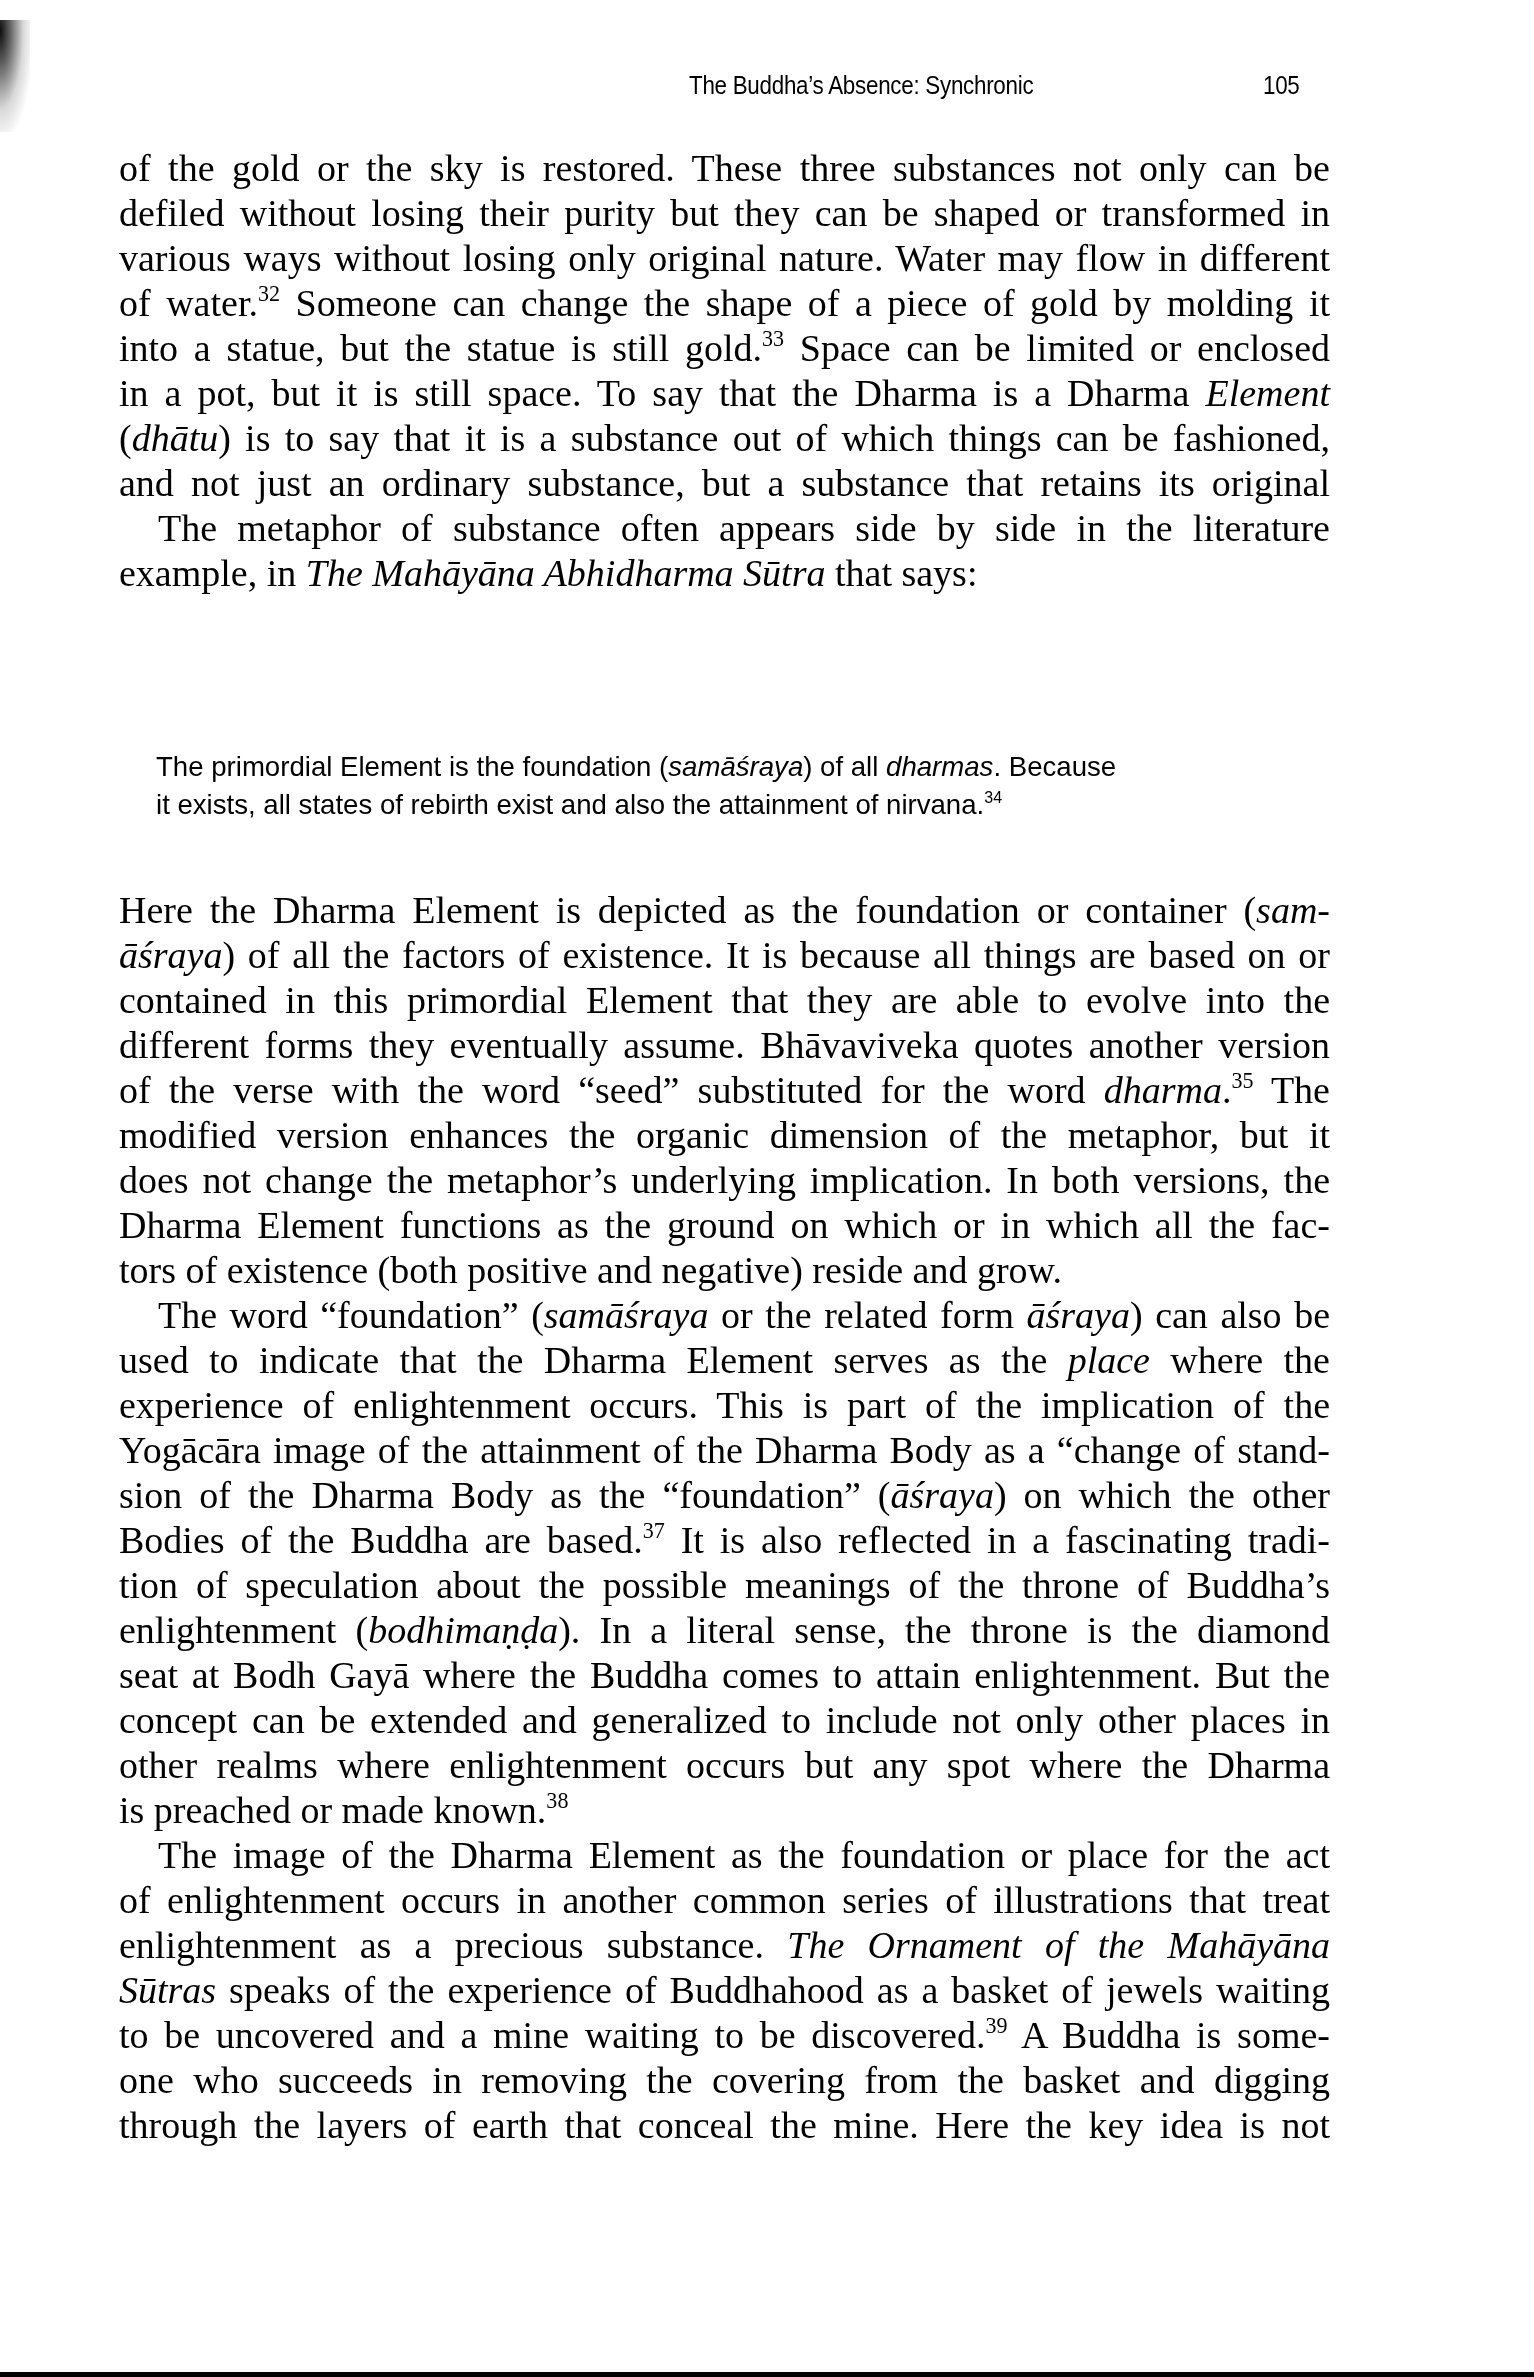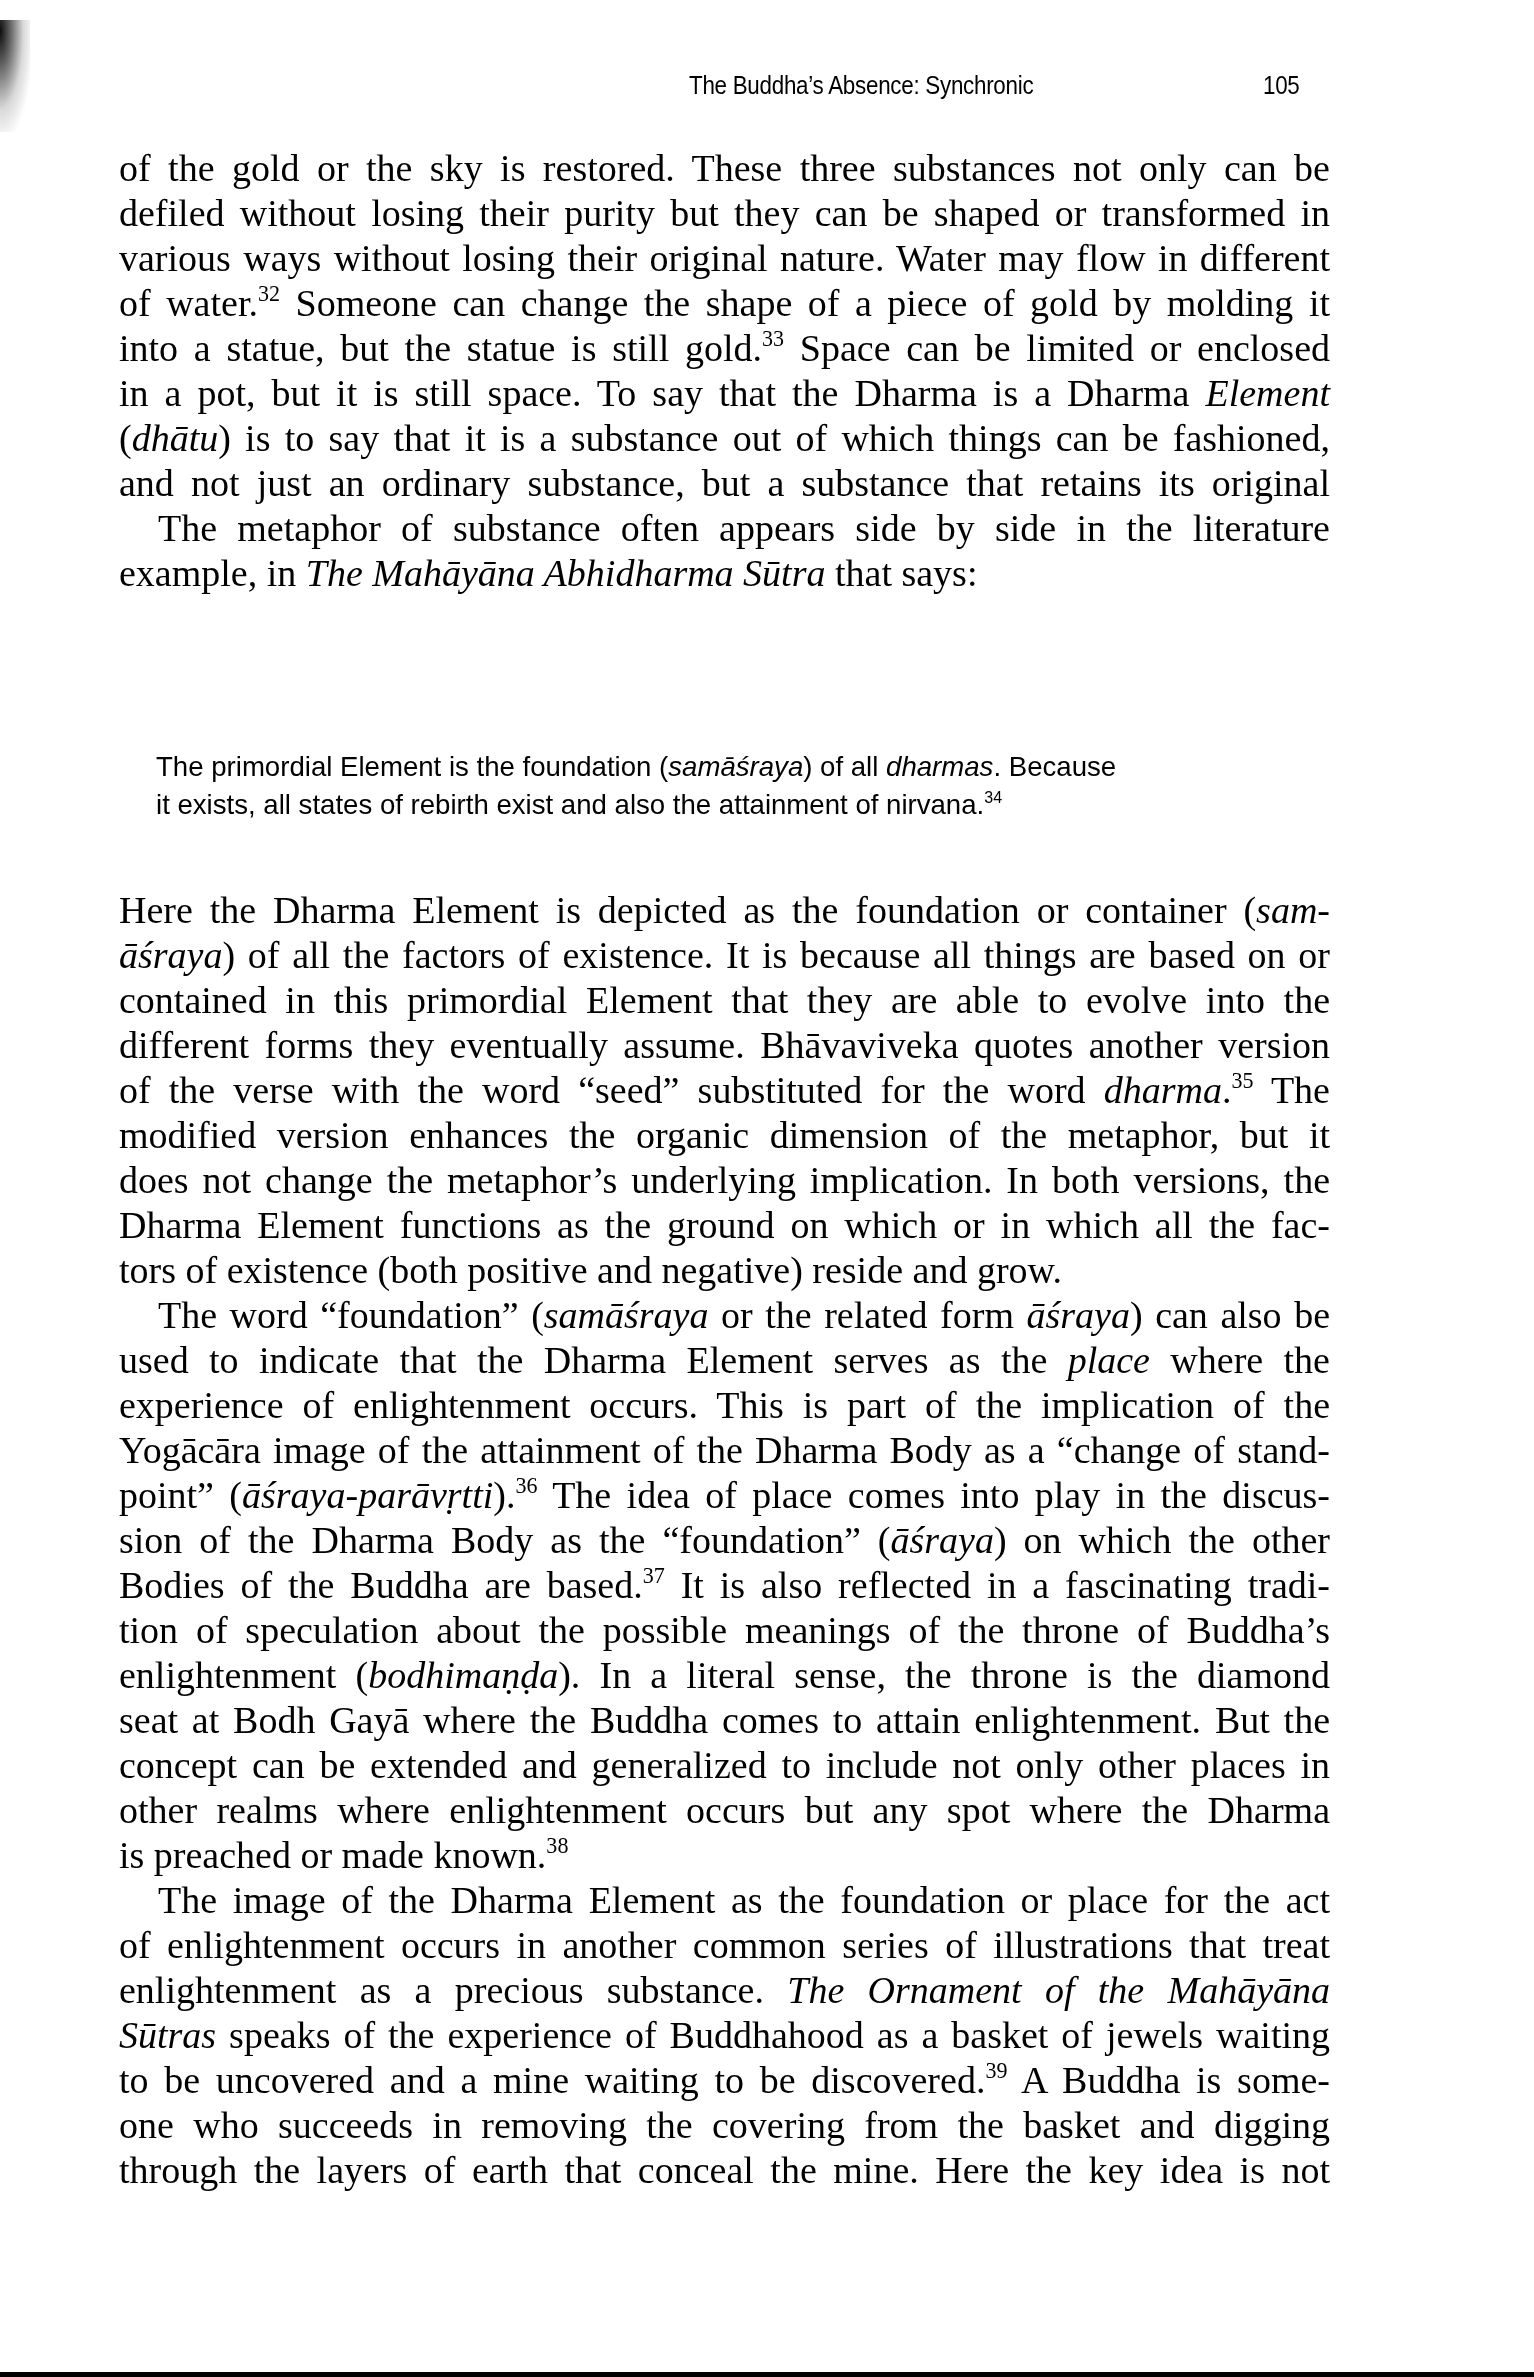--- a/index.html
+++ b/index.html
@@ -110,21 +110,21 @@
 <div class="scan-smudge"></div>
 
 <header class="running-head">
   <span class="title">The Buddha’s Absence: Synchronic</span>
   <span class="folio">105</span>
 </header>
 
 <section class="para1" id="section-1">
     <span class="tline" style="display: block;">of the gold or the sky is restored. These three substances not only can be</span>
     <span class="tline" style="display: block;">defiled without losing their purity but they can be shaped or transformed in</span>
-    <span class="tline" style="display: block;">various ways without losing their original nature. Water may flow in different</span>
+    <span class="tline" style="display: block;">various ways without losing only original nature. Water may flow in different</span>
     <span class="tline" style="display: block;">of water.<sup>32</sup> Someone can change the shape of a piece of gold by molding it</span>
     <span class="tline" style="display: block;">into a statue, but the statue is still gold.<sup>33</sup> Space can be limited or enclosed</span>
     <span class="tline" style="display: block;">in a pot, but it is still space. To say that the Dharma is a Dharma <i>Element</i></span>
     <span class="tline" style="display: block;">(<i>dhātu</i>) is to say that it is a substance out of which things can be fashioned,</span>
     <span class="tline" style="display: block;">and not just an ordinary substance, but a substance that retains its original</span>
     <span class="tline indent" style="display: block;">The metaphor of substance often appears side by side in the literature</span>
     <span class="tline last" style="display: block;">example, in <i>The Mahāyāna Abhidharma Sūtra</i> that says:</span>
   </section>
 
 <blockquote class="block-quote" id="block-quote" style="margin:0;">
@@ -139,21 +139,20 @@
     <span class="tline" style="display: block;">different forms they eventually assume. Bhāvaviveka quotes another version</span>
     <span class="tline" style="display: block;">of the verse with the word “seed” substituted for the word <i>dharma</i>.<sup>35</sup> The</span>
     <span class="tline" style="display: block;">modified version enhances the organic dimension of the metaphor, but it</span>
     <span class="tline" style="display: block;">does not change the metaphor’s underlying implication. In both versions, the</span>
     <span class="tline" style="display: block;">Dharma Element functions as the ground on which or in which all the fac-</span>
     <span class="tline last" style="display: block;">tors of existence (both positive and negative) reside and grow.</span>
     <span class="tline indent" style="display: block;">The word “foundation” (<i>samāśraya</i> or the related form <i>āśraya</i>) can also be</span>
     <span class="tline" style="display: block;">used to indicate that the Dharma Element serves as the <i>place</i> where the</span>
     <span class="tline" style="display: block;">experience of enlightenment occurs. This is part of the implication of the</span>
     <span class="tline" style="display: block;">Yogācāra image of the attainment of the Dharma Body as a “change of stand-</span>
-    <span class="tline" style="display: block;">point” (<i>āśraya-parāvṛtti</i>).<sup>36</sup> The idea of place comes into play in the discus-</span>
     <span class="tline" style="display: block;">sion of the Dharma Body as the “foundation” (<i>āśraya</i>) on which the other</span>
     <span class="tline" style="display: block;">Bodies of the Buddha are based.<sup>37</sup> It is also reflected in a fascinating tradi-</span>
     <span class="tline" style="display: block;">tion of speculation about the possible meanings of the throne of Buddha’s</span>
     <span class="tline" style="display: block;">enlightenment (<i>bodhimaṇḍa</i>). In a literal sense, the throne is the diamond</span>
     <span class="tline" style="display: block;">seat at Bodh Gayā where the Buddha comes to attain enlightenment. But the</span>
     <span class="tline" style="display: block;">concept can be extended and generalized to include not only other places in</span>
     <span class="tline" style="display: block;">other realms where enlightenment occurs but any spot where the Dharma</span>
     <span class="tline last" style="display: block;">is preached or made known.<sup>38</sup></span>
     <span class="tline indent" style="display: block;">The image of the Dharma Element as the foundation or place for the act</span>
     <span class="tline" style="display: block;">of enlightenment occurs in another common series of illustrations that treat</span>

